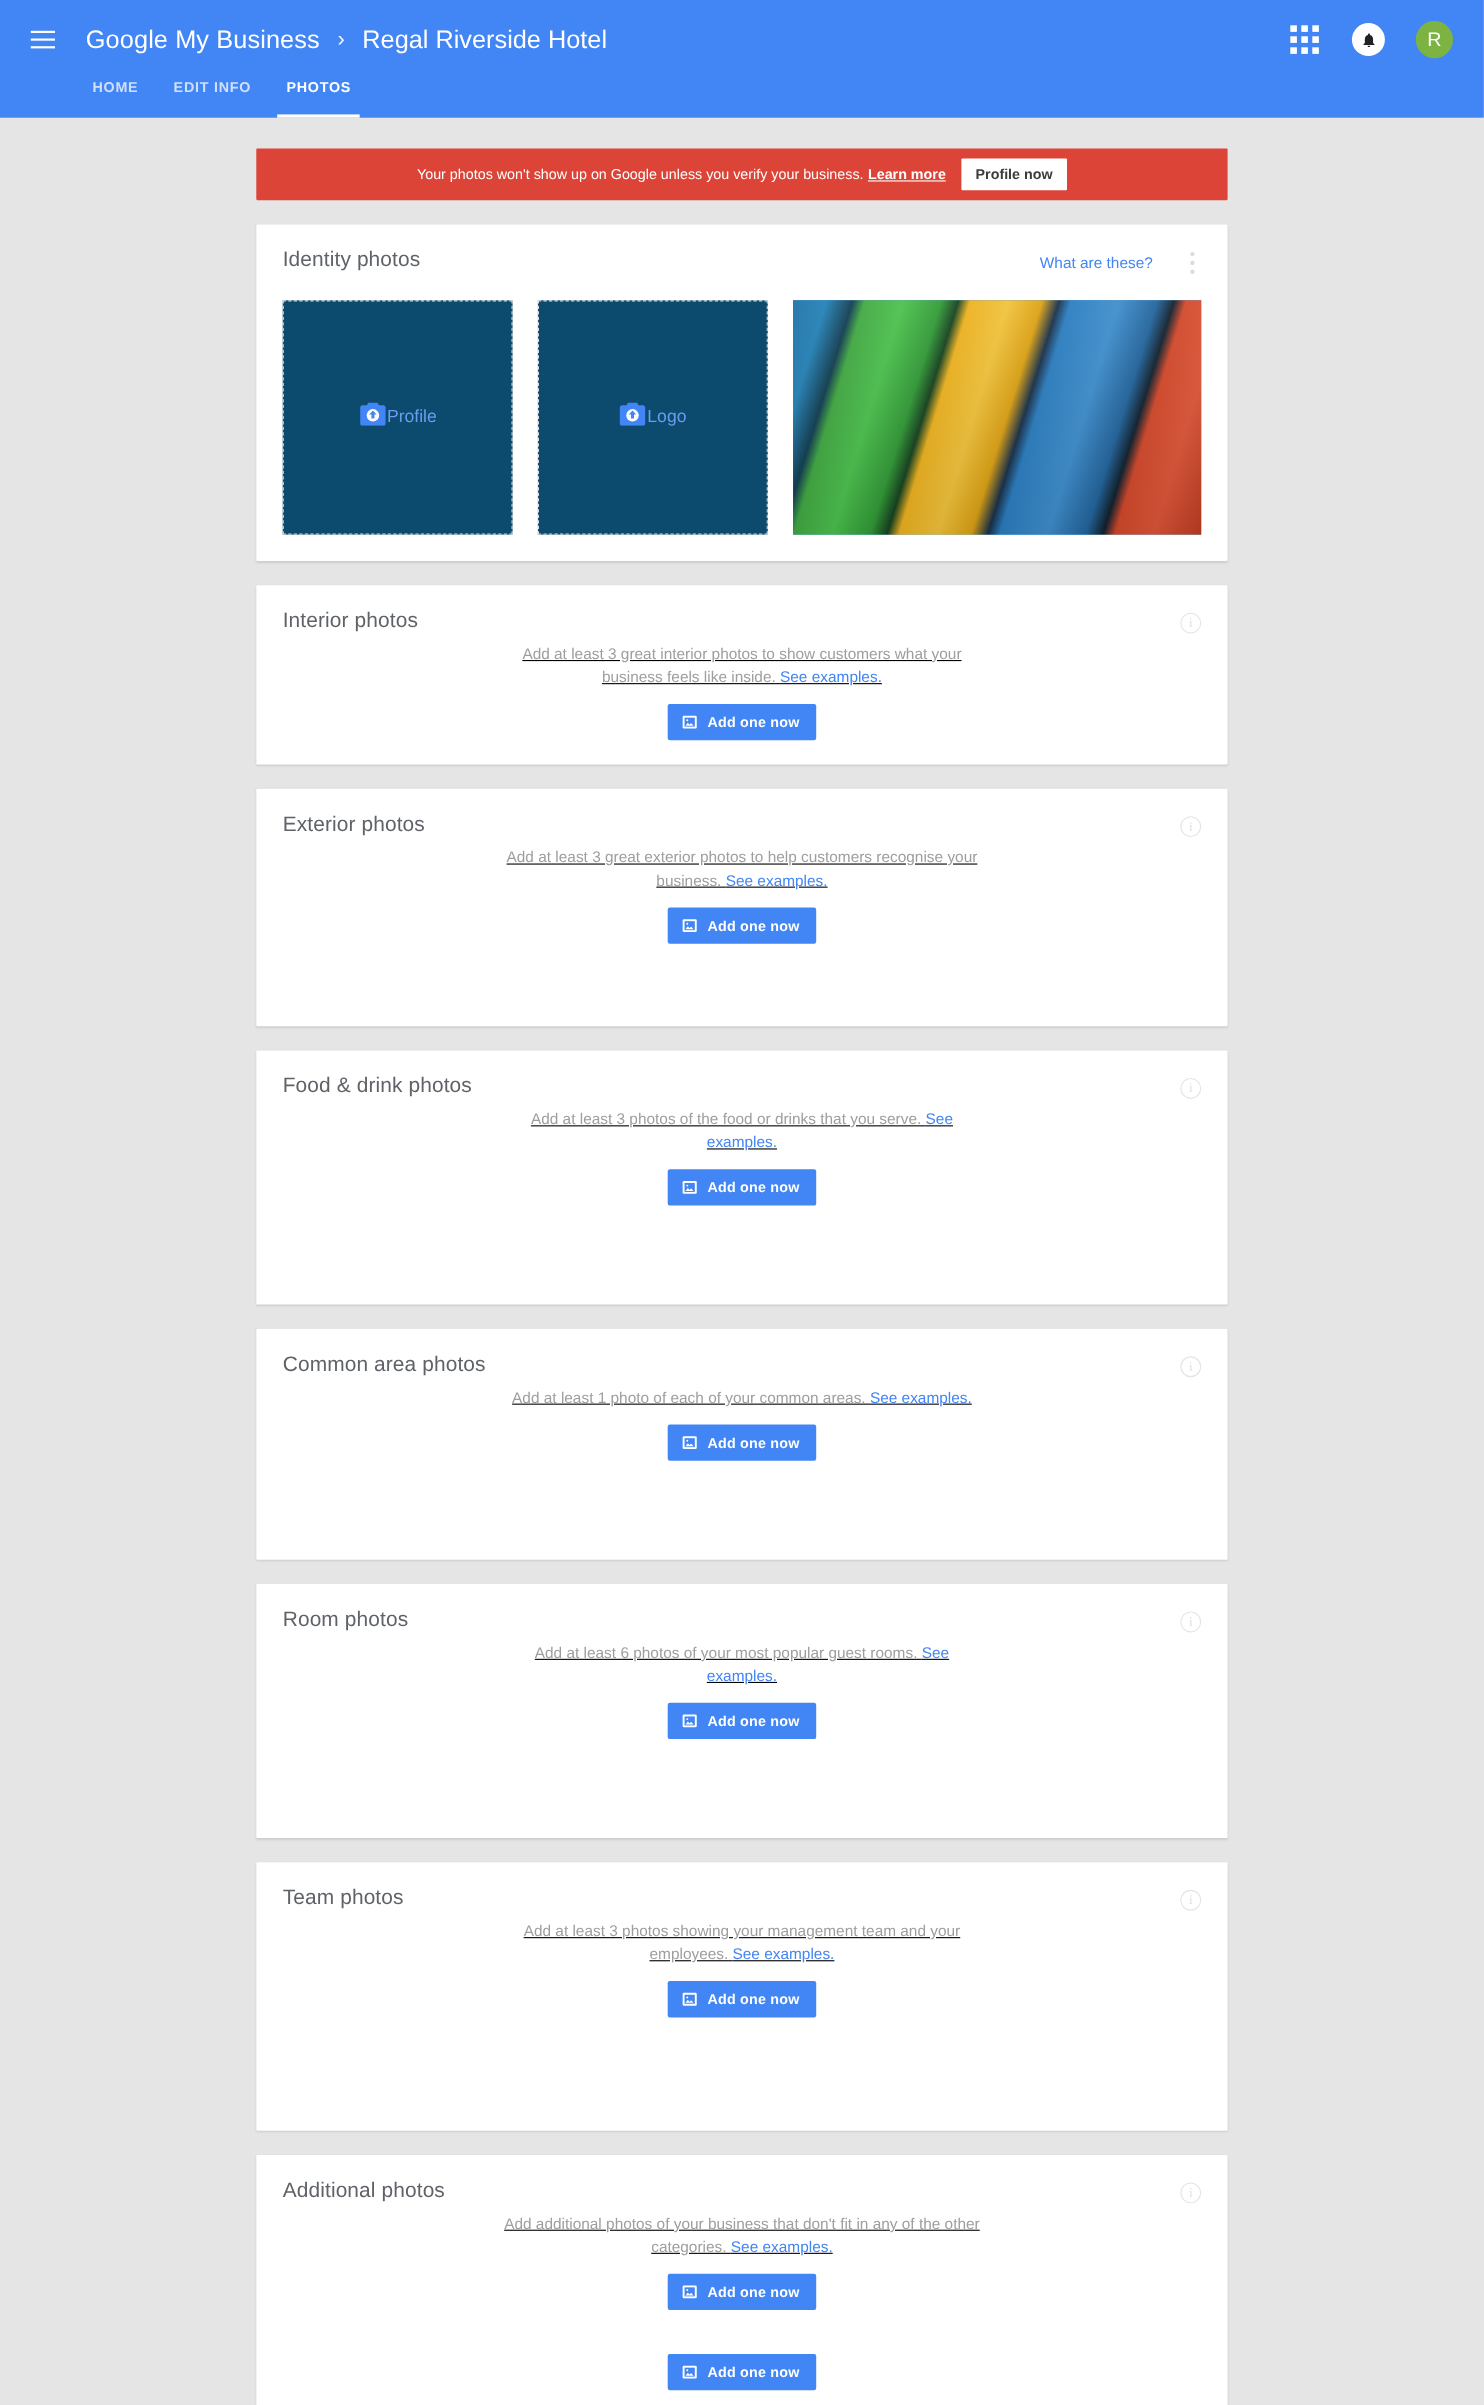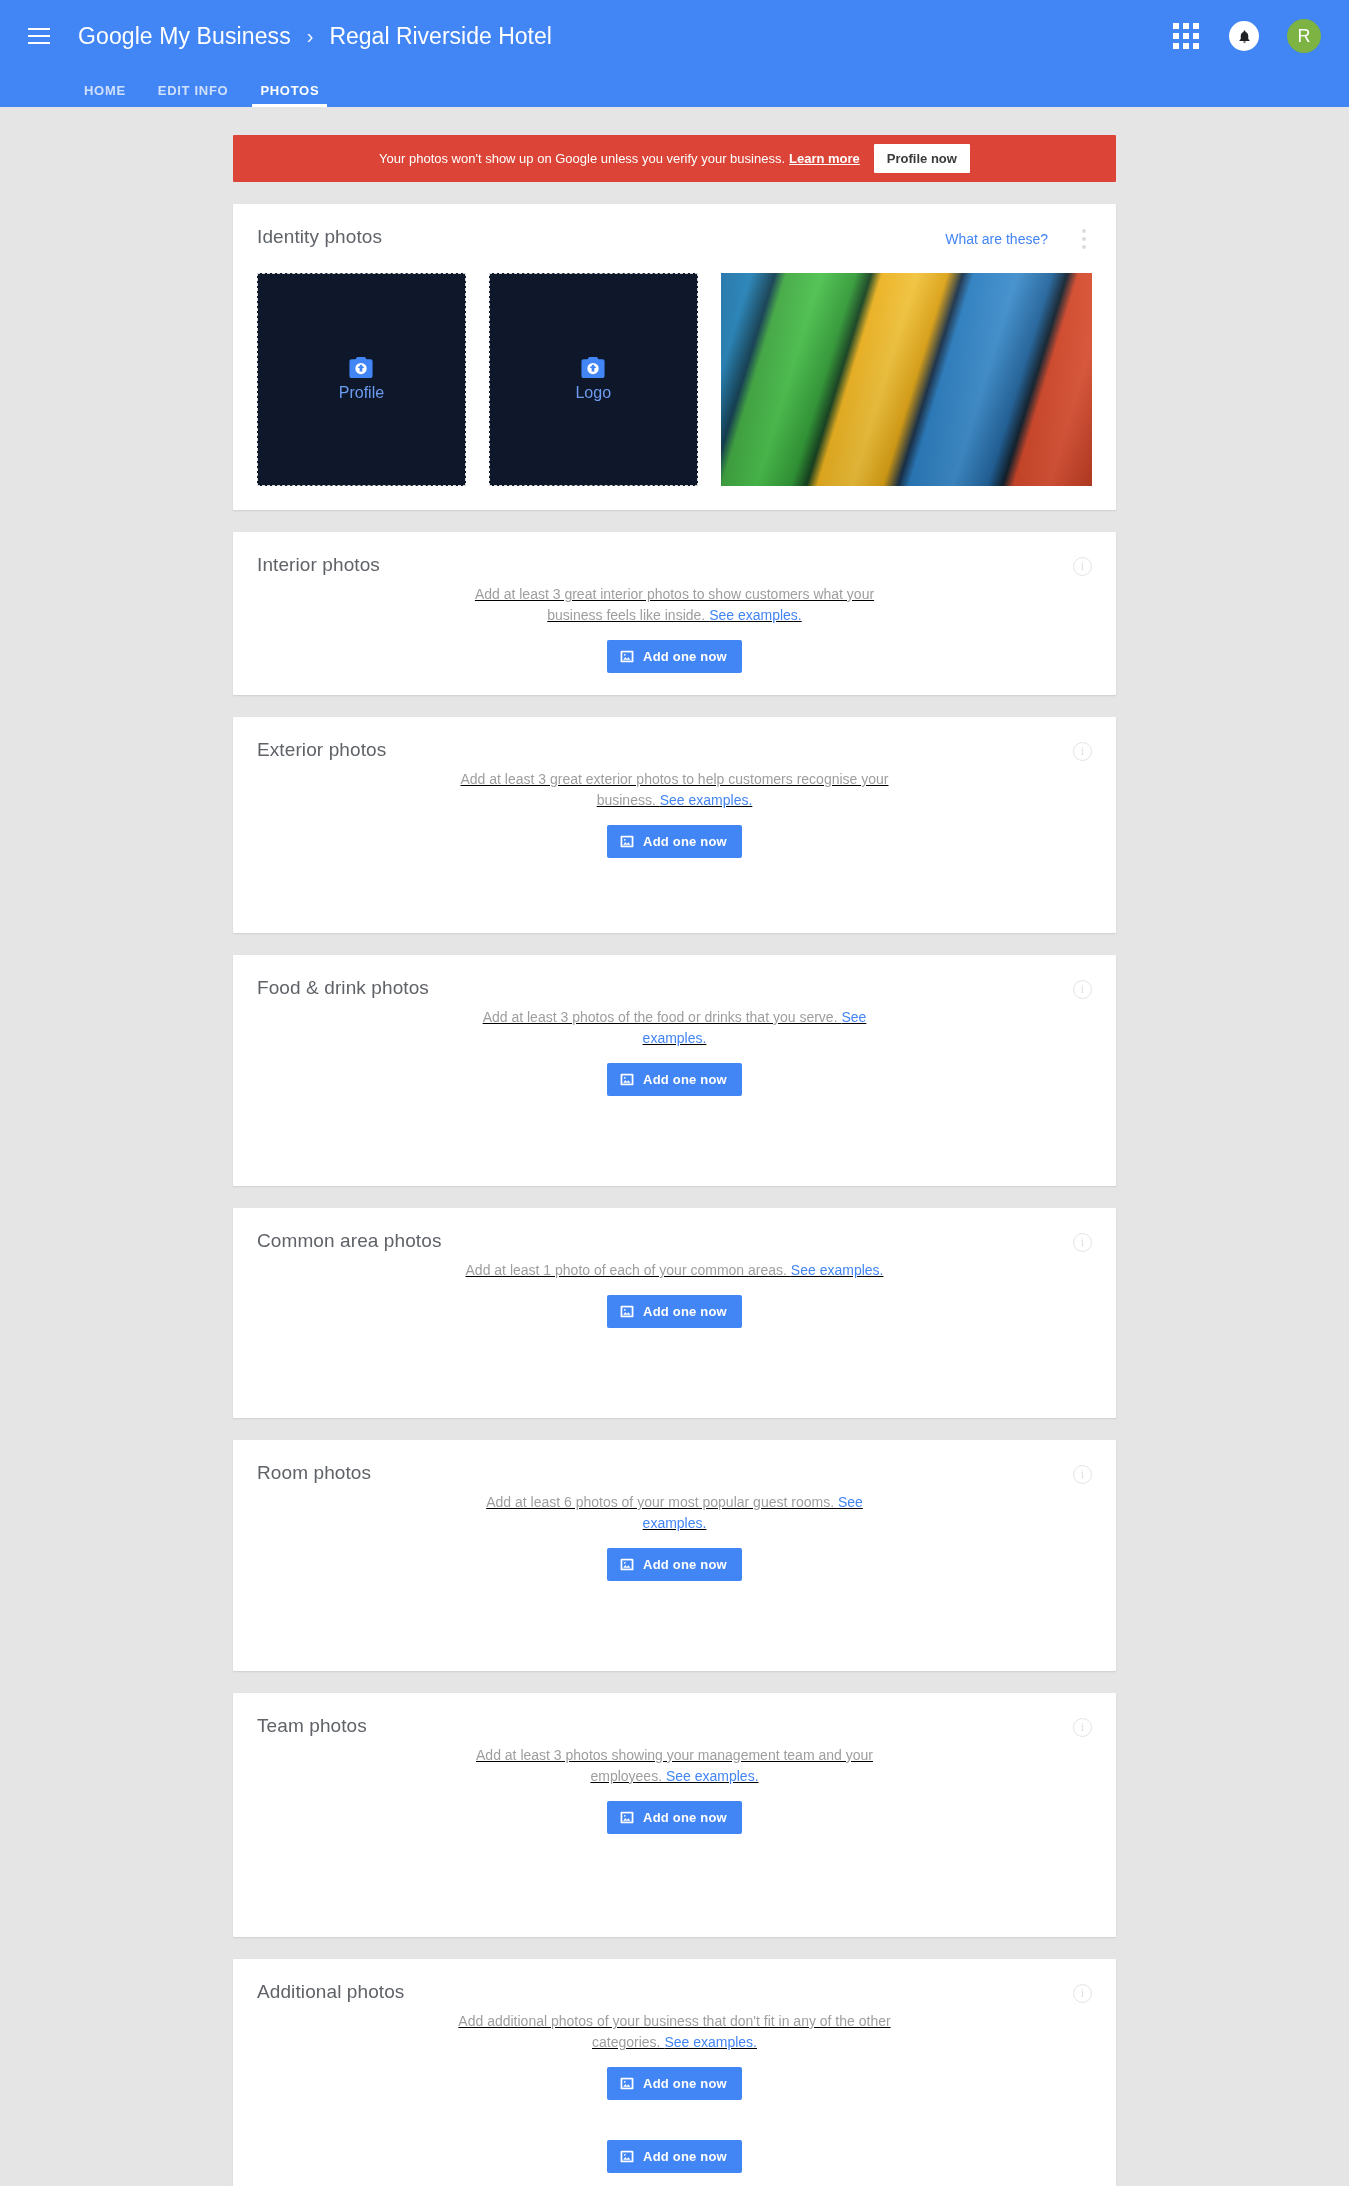--- a/index.html
+++ b/index.html
@@ -85,21 +85,20 @@
     background: #7cb342;
     color: #ffffff;
     display: flex; align-items: center; justify-content: center;
     font-size: 18px; font-weight: 400;
     cursor: pointer;
   }
 
   .topbar-row2 {
     height: 35px;
     display: flex;
-    align-items: flex-end;
     padding-left: 68px;
   }
   .tab {
     color: rgba(255,255,255,0.75);
     font-size: 13px;
     font-weight: bold;
     letter-spacing: 0.7px;
     padding: 0 16px 9px 16px;
     cursor: pointer;
     position: relative;
@@ -212,25 +211,24 @@
   
   .identity-row {
     display: flex;
     gap: 23px;
     padding: 24px 24px 24px 24px;
   }
   .upload-tile {
     width: 212px; height: 213px;
     border: 1.5px dashed #dcdcdc;
     display: flex;
-    flex-direction: column;
     align-items: center;
     justify-content: center;
     cursor: pointer;
-    background: #0f172a;
+    background: #0c4a6e;
   }
   .upload-icon {
     width: 26px; height: 21px;
     margin-bottom: 6px;
   }
   .upload-label {
     color: #6c9cf0;
     font-size: 16px;
   }
   .identity-photo {

